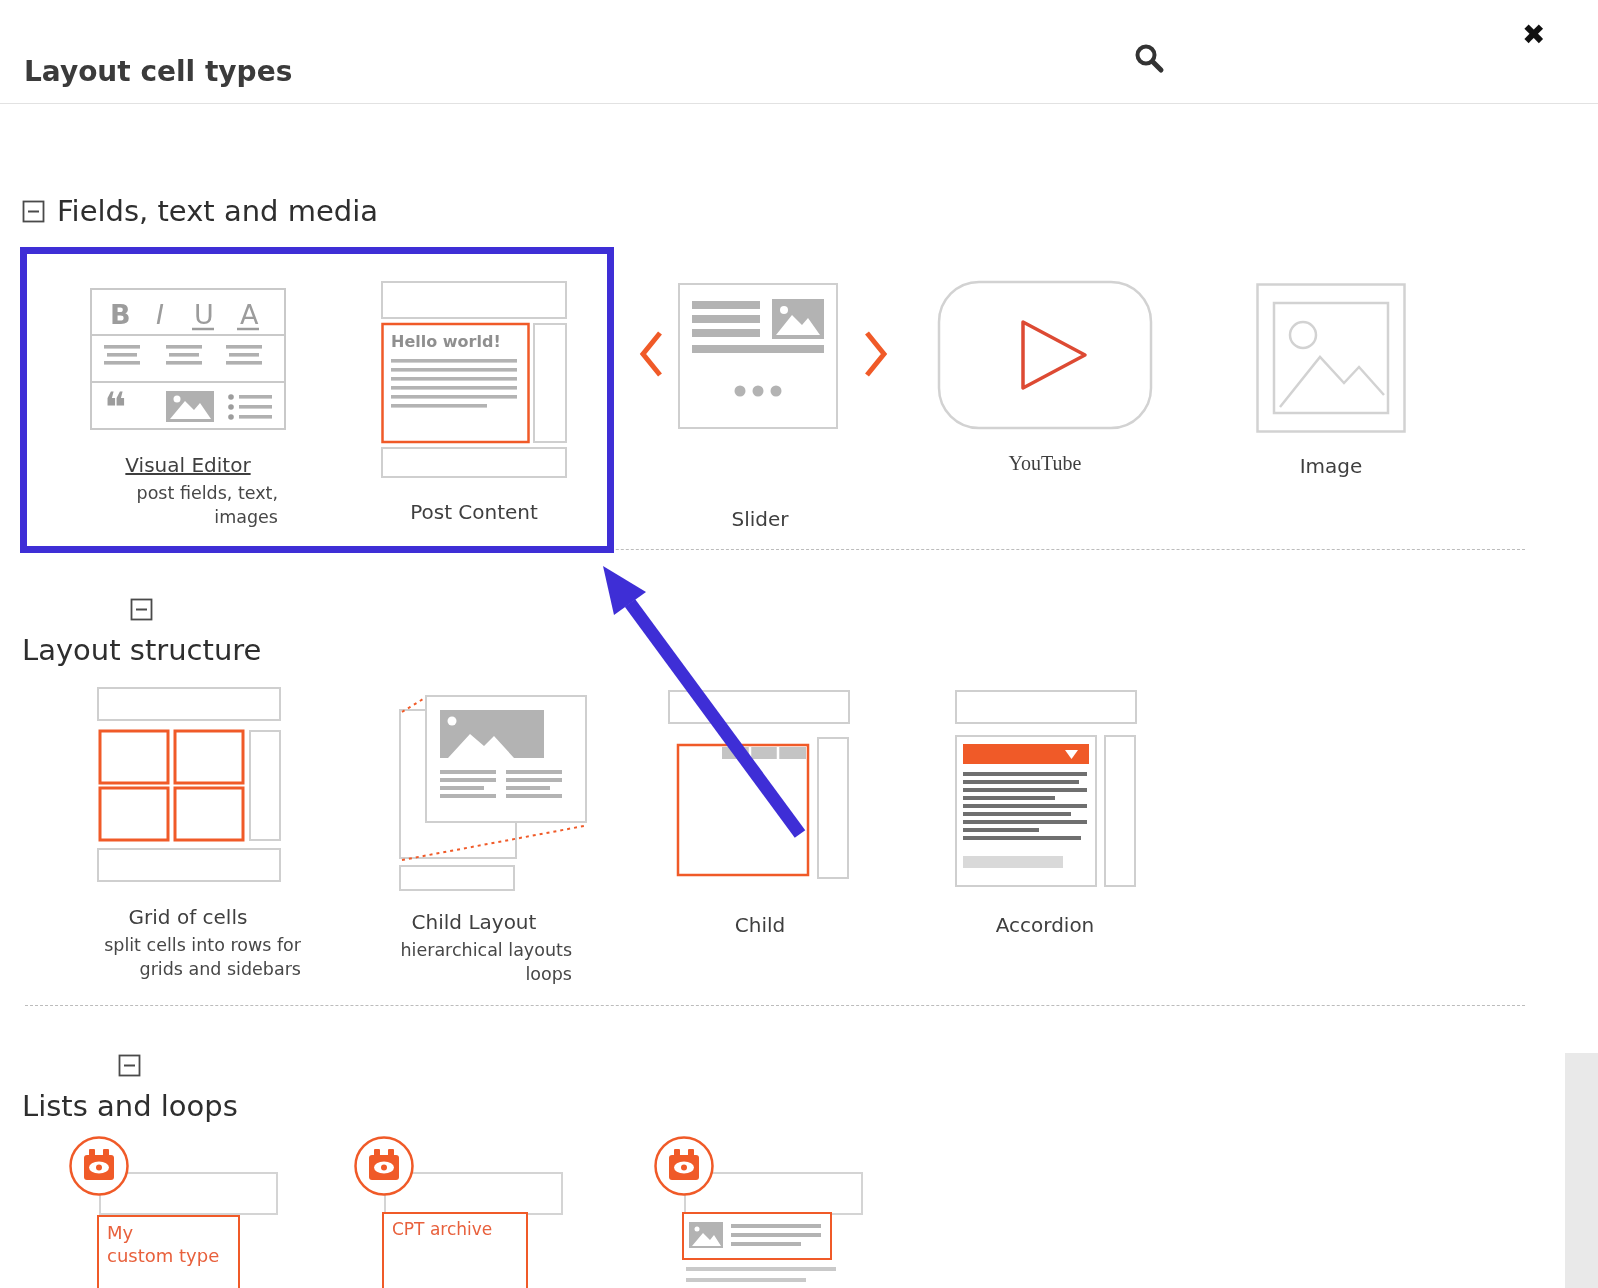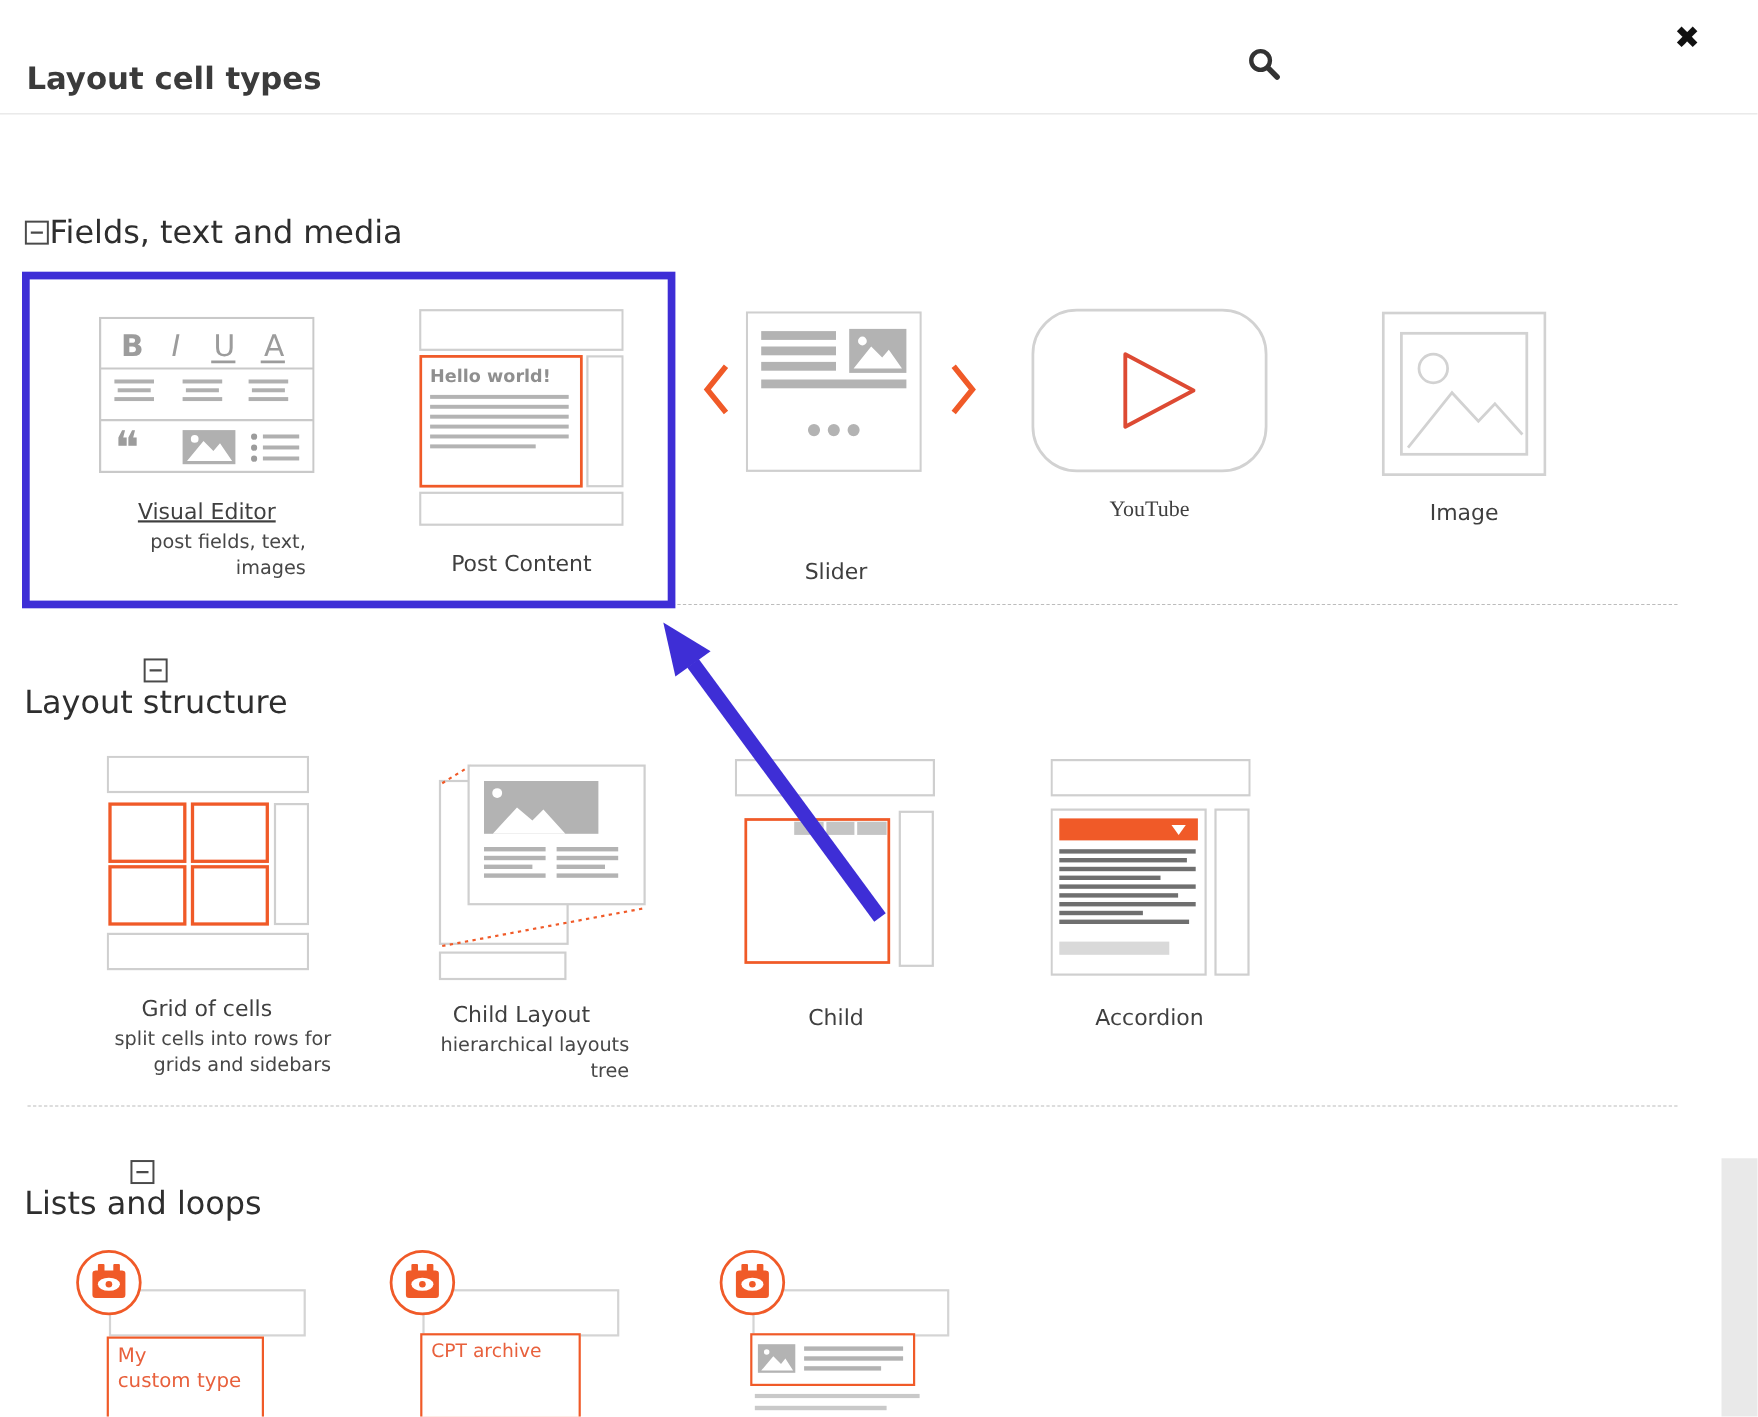--- a/index.html
+++ b/index.html
@@ -5,21 +5,21 @@
   * { margin:0; padding:0; box-sizing:border-box; }
   html,body { background:#ffffff; }
   body { font-family:"DejaVu Sans","Liberation Sans",sans-serif; color:#3c3c3c; }
   .page { position:relative; width:1598px; height:1288px; background:#fff; overflow:hidden; }
   .abs { position:absolute; }
   .hdr { position:absolute; left:0; top:0; width:1598px; height:104px; background:#fff; border-bottom:1px solid #e2e2e2; }
   .hdr-title { position:absolute; left:24px; top:55px; font-size:28px; font-weight:bold; color:#3b3b3b; }
   .search-input { position:absolute; left:1172px; top:34px; width:333px; height:46px; border:1px solid #ababab; font-family:"DejaVu Sans",sans-serif; font-size:21px; padding:0 12px; color:#555; outline:none; }
   .search-input::placeholder { color:#8a8a8a; }
   .close-btn { position:absolute; left:1522px; top:18px; font-size:28px; font-weight:bold; color:#111; background:none; border:none; cursor:pointer; font-family:"DejaVu Sans",sans-serif; }
-  .sec-head { position:absolute; display:flex; align-items:center; gap:0; font-size:29px; color:#2e2e2e; }
+  .sec-head { position:absolute; display:flex; align-items:center; gap:12px; font-size:29px; color:#2e2e2e; }
   .card-label { position:absolute; text-align:center; font-size:20px; color:#3f3f3f; }
   .card-sub { position:absolute; text-align:right; font-size:17.5px; color:#474747; line-height:1.38; }
   .divider { position:absolute; border-top:1px dashed #bcbcbc; height:0; }
   .hl-box { position:absolute; left:20px; top:247px; width:594px; height:306px; border:7px solid #3e2ed6; z-index:6; pointer-events:none; }
   .arrow-svg { position:absolute; left:0; top:0; width:1598px; height:1288px; z-index:7; pointer-events:none; }
   .graybox { position:absolute; border:2px solid #d4d4d4; background:#fff; }
   .orangebox { position:absolute; border:2px solid #f05a28; background:#fff; }
   .loop-text { font-size:18px; color:#e8603c; line-height:1.25; padding:5px 8px; }
   .scroll-thumb { position:absolute; left:1565px; top:1053px; width:33px; height:235px; background:#e9e9e9; z-index:3; }
   svg text { font-family:"DejaVu Sans",sans-serif; }
@@ -194,21 +194,21 @@
           <rect x="42" y="106" width="44" height="4"></rect>
           <rect x="42" y="114" width="56" height="4"></rect>
         <rect x="108" y="90" width="56" height="4"></rect>
           <rect x="108" y="98" width="56" height="4"></rect>
           <rect x="108" y="106" width="44" height="4"></rect>
           <rect x="108" y="114" width="56" height="4"></rect>
       </g>
       <rect x="2" y="186" width="114" height="24" fill="#fff" stroke="#cfcfcf" stroke-width="2"></rect>
     </svg>
     <div class="card-label" style="left:354px; top:910px; width:240px;">Child Layout</div>
-    <div class="card-sub" style="left:376px; top:938px; width:196px;">hierarchical layouts tree</div>
+    <div class="card-sub" style="left:376px; top:938px; width:196px;">hierarchical layouts loops</div>
   </div>
 
   <div>
     <svg class="abs" style="left:668px; top:690px;" width="182" height="198" viewBox="0 0 182 198">
       <rect x="1" y="1" width="180" height="32" fill="#fff" stroke="#cfcfcf" stroke-width="2"></rect>
       <rect x="150" y="48" width="30" height="140" fill="#fff" stroke="#cfcfcf" stroke-width="2"></rect>
       <rect x="10" y="55" width="130" height="130" fill="#fff" stroke="#f05a28" stroke-width="2.5"></rect>
       <rect x="54" y="57" width="84" height="12" fill="#c4c4c4"></rect>
       <line x1="82" y1="57" x2="82" y2="69" stroke="#fff" stroke-width="2.5"></line>
       <line x1="110" y1="57" x2="110" y2="69" stroke="#fff" stroke-width="2.5"></line>

